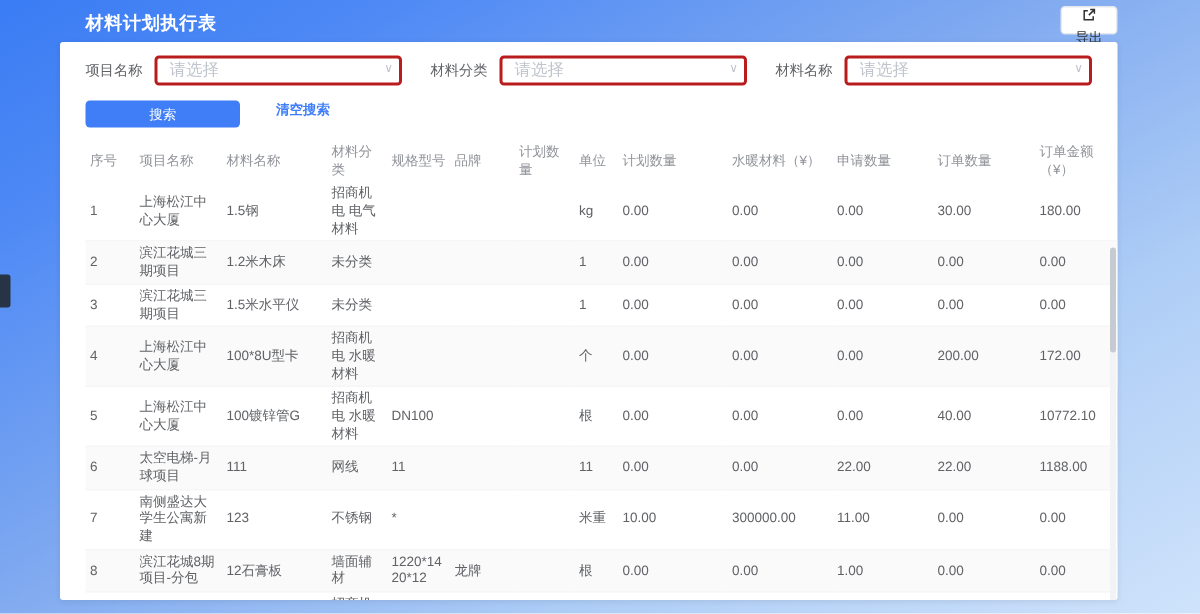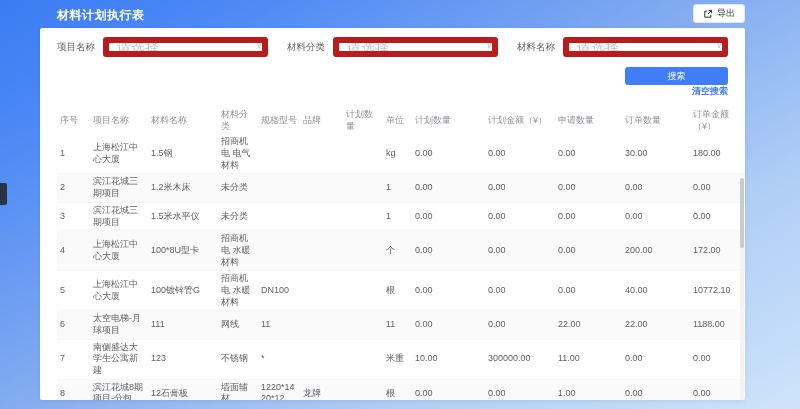--- a/index.html
+++ b/index.html
@@ -6,37 +6,37 @@
   html,body { width:800px; height:409px; overflow:hidden; }
   body {
     font-family:"Liberation Sans","DejaVu Sans",sans-serif;
     position:relative;
     background:linear-gradient(150deg,#3a7cf4 0%,#4f8af5 18%,#7fa9f0 45%,#aecdf6 72%,#cfe3fb 100%);
   }
   
   .topbar { position:absolute; left:0; top:0; width:100%; height:44px; }
   .page-title { position:absolute; left:57px; top:7px; color:#fff; font-size:12px; font-weight:bold; letter-spacing:.5px; }
   .export-btn { position:absolute; right:55px; top:4px; height:19px; background:#fff; border:1px solid #e4e7ed;
-    border-radius:3px; display:flex; align-items:center; gap:4px; padding:0 9px; font-size:9px; color:#303133; cursor:pointer; }
+    border-radius:3px; display:flex; align-items:center; gap:4px; padding:0 9px; font-size:9px; color:#303133; cursor:pointer;flex-direction:column; }
   
   .side-handle { position:absolute; left:0; top:183px; width:7px; height:22px; background:#263445; border-radius:0 2px 2px 0; }
   
   .card { position:absolute; left:40px; top:28px; width:705px; height:372px; background:#fff; border-radius:2px;
     box-shadow:0 1px 4px rgba(0,0,0,.08); overflow:hidden; }
   
   .filter-row { display:flex; align-items:center; padding:9px 17px 0 17px; gap:19px; }
   .filter-group { display:flex; align-items:center; flex:1; }
   .filter-label { font-size:9.5px; color:#606266; margin-right:8px; white-space:nowrap; }
   .select-box { position:relative; flex:1; }
-  .select-box input { width:100%; height:20px; border:6px solid #b91c1c; border-radius:3px; font-size:14px;
+  .select-box input { width:100%; height:20px; border:2px solid #b91c1c; border-radius:3px; font-size:11px;
     padding:0 18px 0 8px; color:#606266; outline:none; font-family:inherit; }
   .select-box input::placeholder { color:#c0c4cc; }
   .chevron { position:absolute; right:6px; top:4px; color:#c0c4cc; font-size:8px; pointer-events:none; }
   
-  .btn-row { display:flex; align-items:flex-end; padding:10px 17px 0 17px;flex-direction:column; }
+  .btn-row { display:flex; align-items:flex-start; padding:10px 17px 0 17px; }
   .search-btn { width:103px; height:18px; background:#3f7ef7; border:none; border-radius:3px; color:#fff;
     font-size:9px; cursor:pointer; font-family:inherit; }
   .clear-link { margin-left:24px; color:#3f7ef7; font-size:9px; cursor:pointer;font-weight:bold; }
   
   .table-wrap { margin-top:9px; position:relative; }
   table { border-collapse:collapse; table-layout:fixed; width:688px; margin-left:17px; }
   th,td { font-size:9px; text-align:left; padding:2px 3px; word-break:break-all; line-height:1.3; }
   thead th { color:#909399; font-weight:normal; height:17px; }
   tbody tr { height:28px; }
   tbody tr:nth-child(even) { background:#fafafa; }
@@ -114,21 +114,21 @@
         <tr>
             <th>序号</th>
             <th>项目名称</th>
             <th>材料名称</th>
             <th>材料分类</th>
             <th>规格型号</th>
             <th>品牌</th>
             <th>计划数量</th>
             <th>单位</th>
             <th>计划数量</th>
-            <th>计划金额（¥）</th>
+            <th>水暖材料（¥）</th>
             <th>申请数量</th>
             <th>订单数量</th>
             <th>订单金额（¥）</th>
           </tr>
       </thead>
       <tbody>
           <tr>
             <td>1</td>
             <td>上海松江中心大厦</td>
             <td>1.5钢</td>

